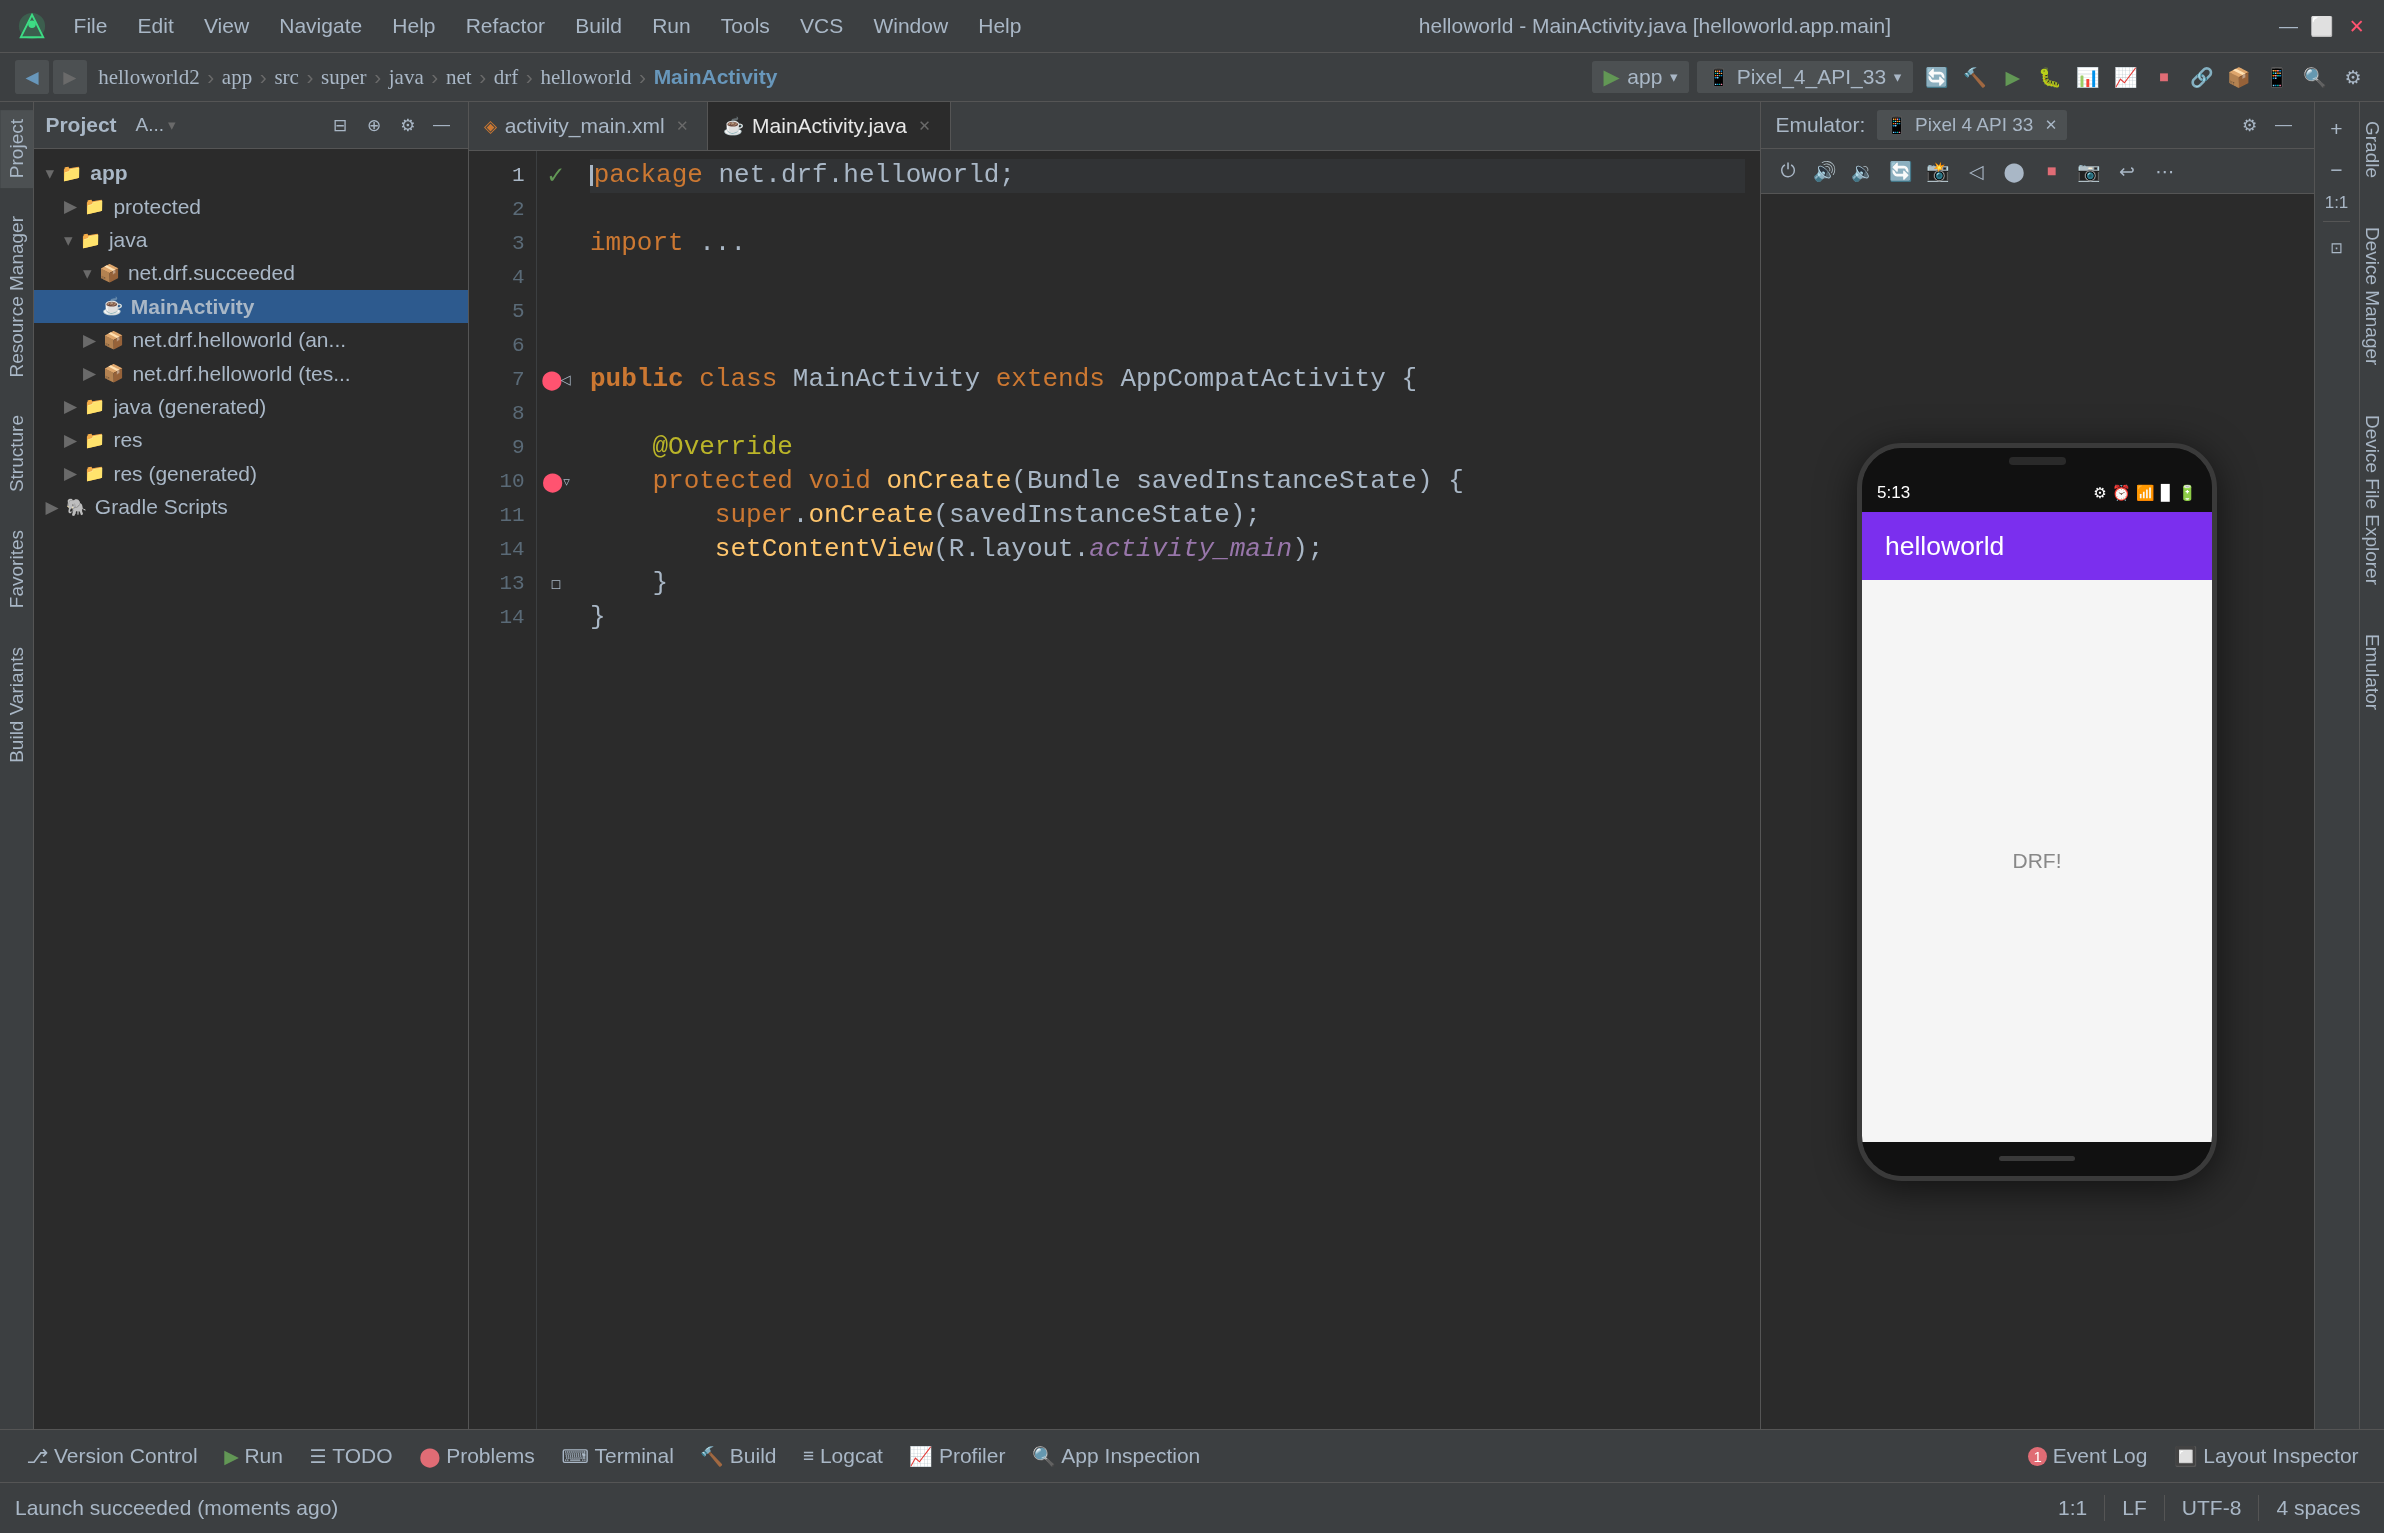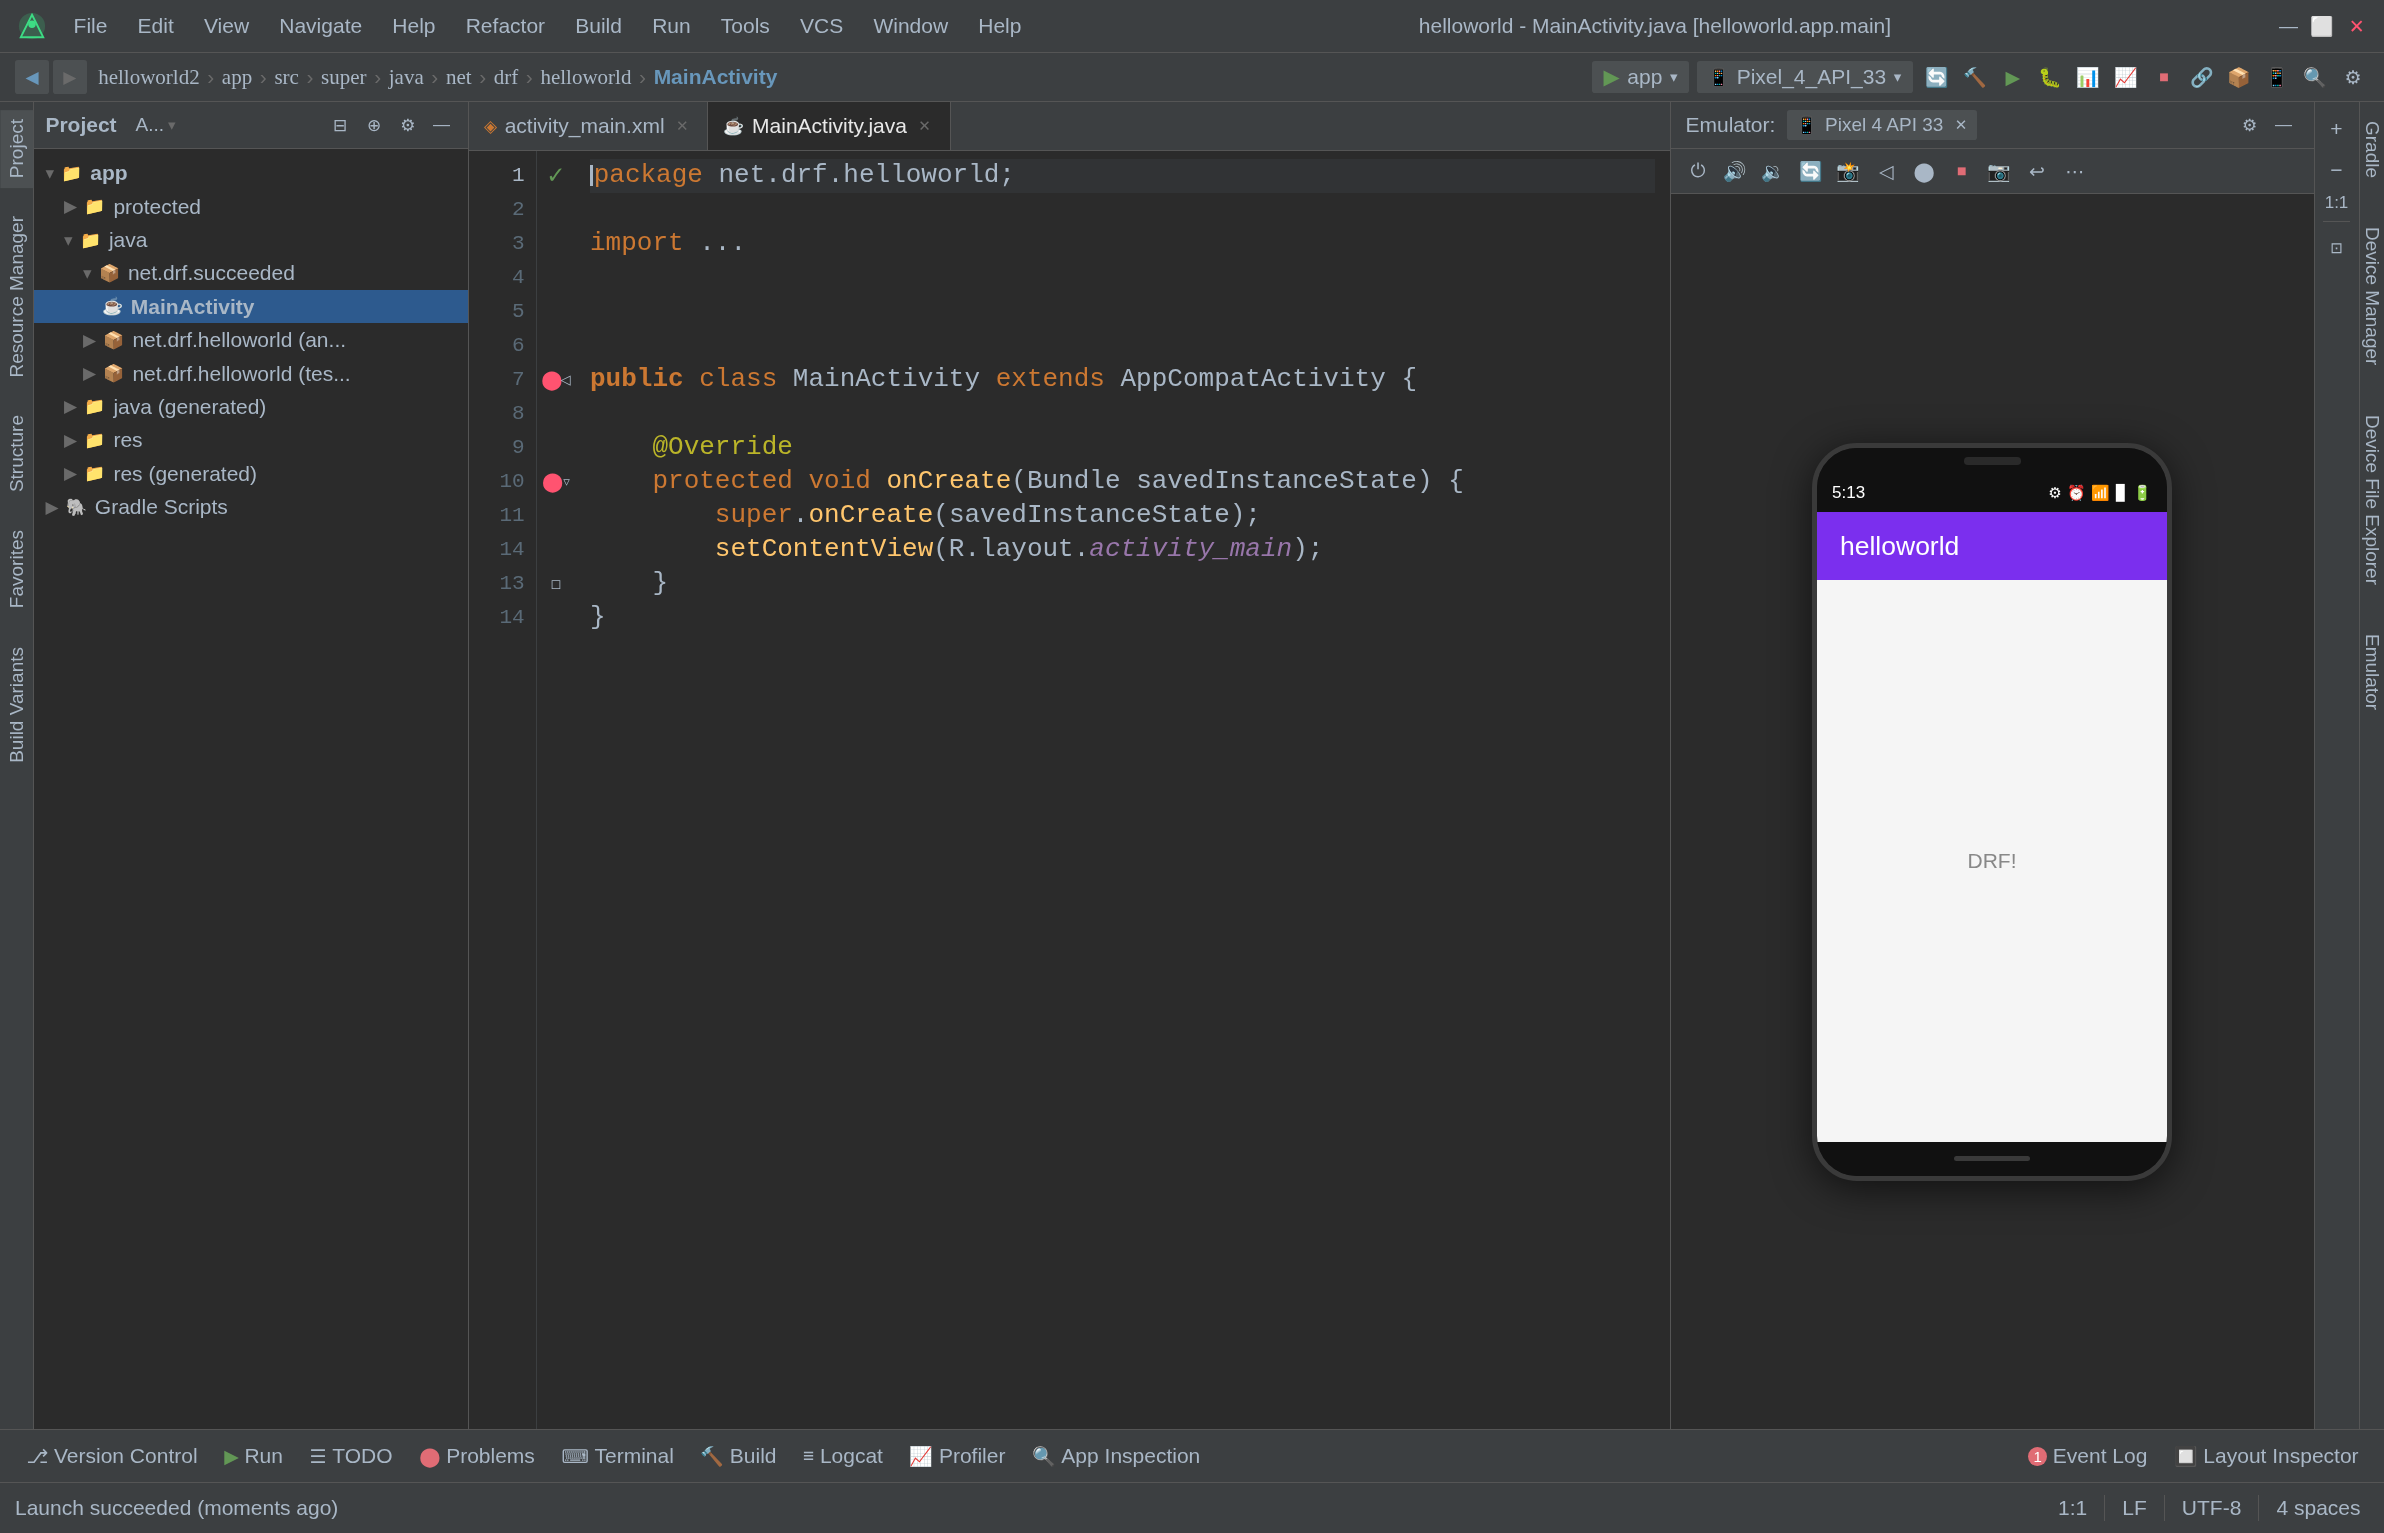--- a/index.html
+++ b/index.html
@@ -295,21 +295,21 @@
     .kw { color: #cc7832; }
     .kw2 { color: #cc7832; font-weight: bold; }
     .func { color: #ffc66d; }
     .class-name { color: #a9b7c6; }
     .annotation { color: #bbb529; }
     .italic-field { color: #9876aa; font-style: italic; }
     .cursor-line { background: #313335; }
 
     
     .right-panel {
-      width: 644px;
+      width: 554px;
       background: #2b2b2b;
       border-left: 0.9px solid #555;
       display: flex;
       flex-direction: column;
     }
     .emulator-header {
       display: flex;
       align-items: center;
       height: 47px;
       background: #3c3f41;

